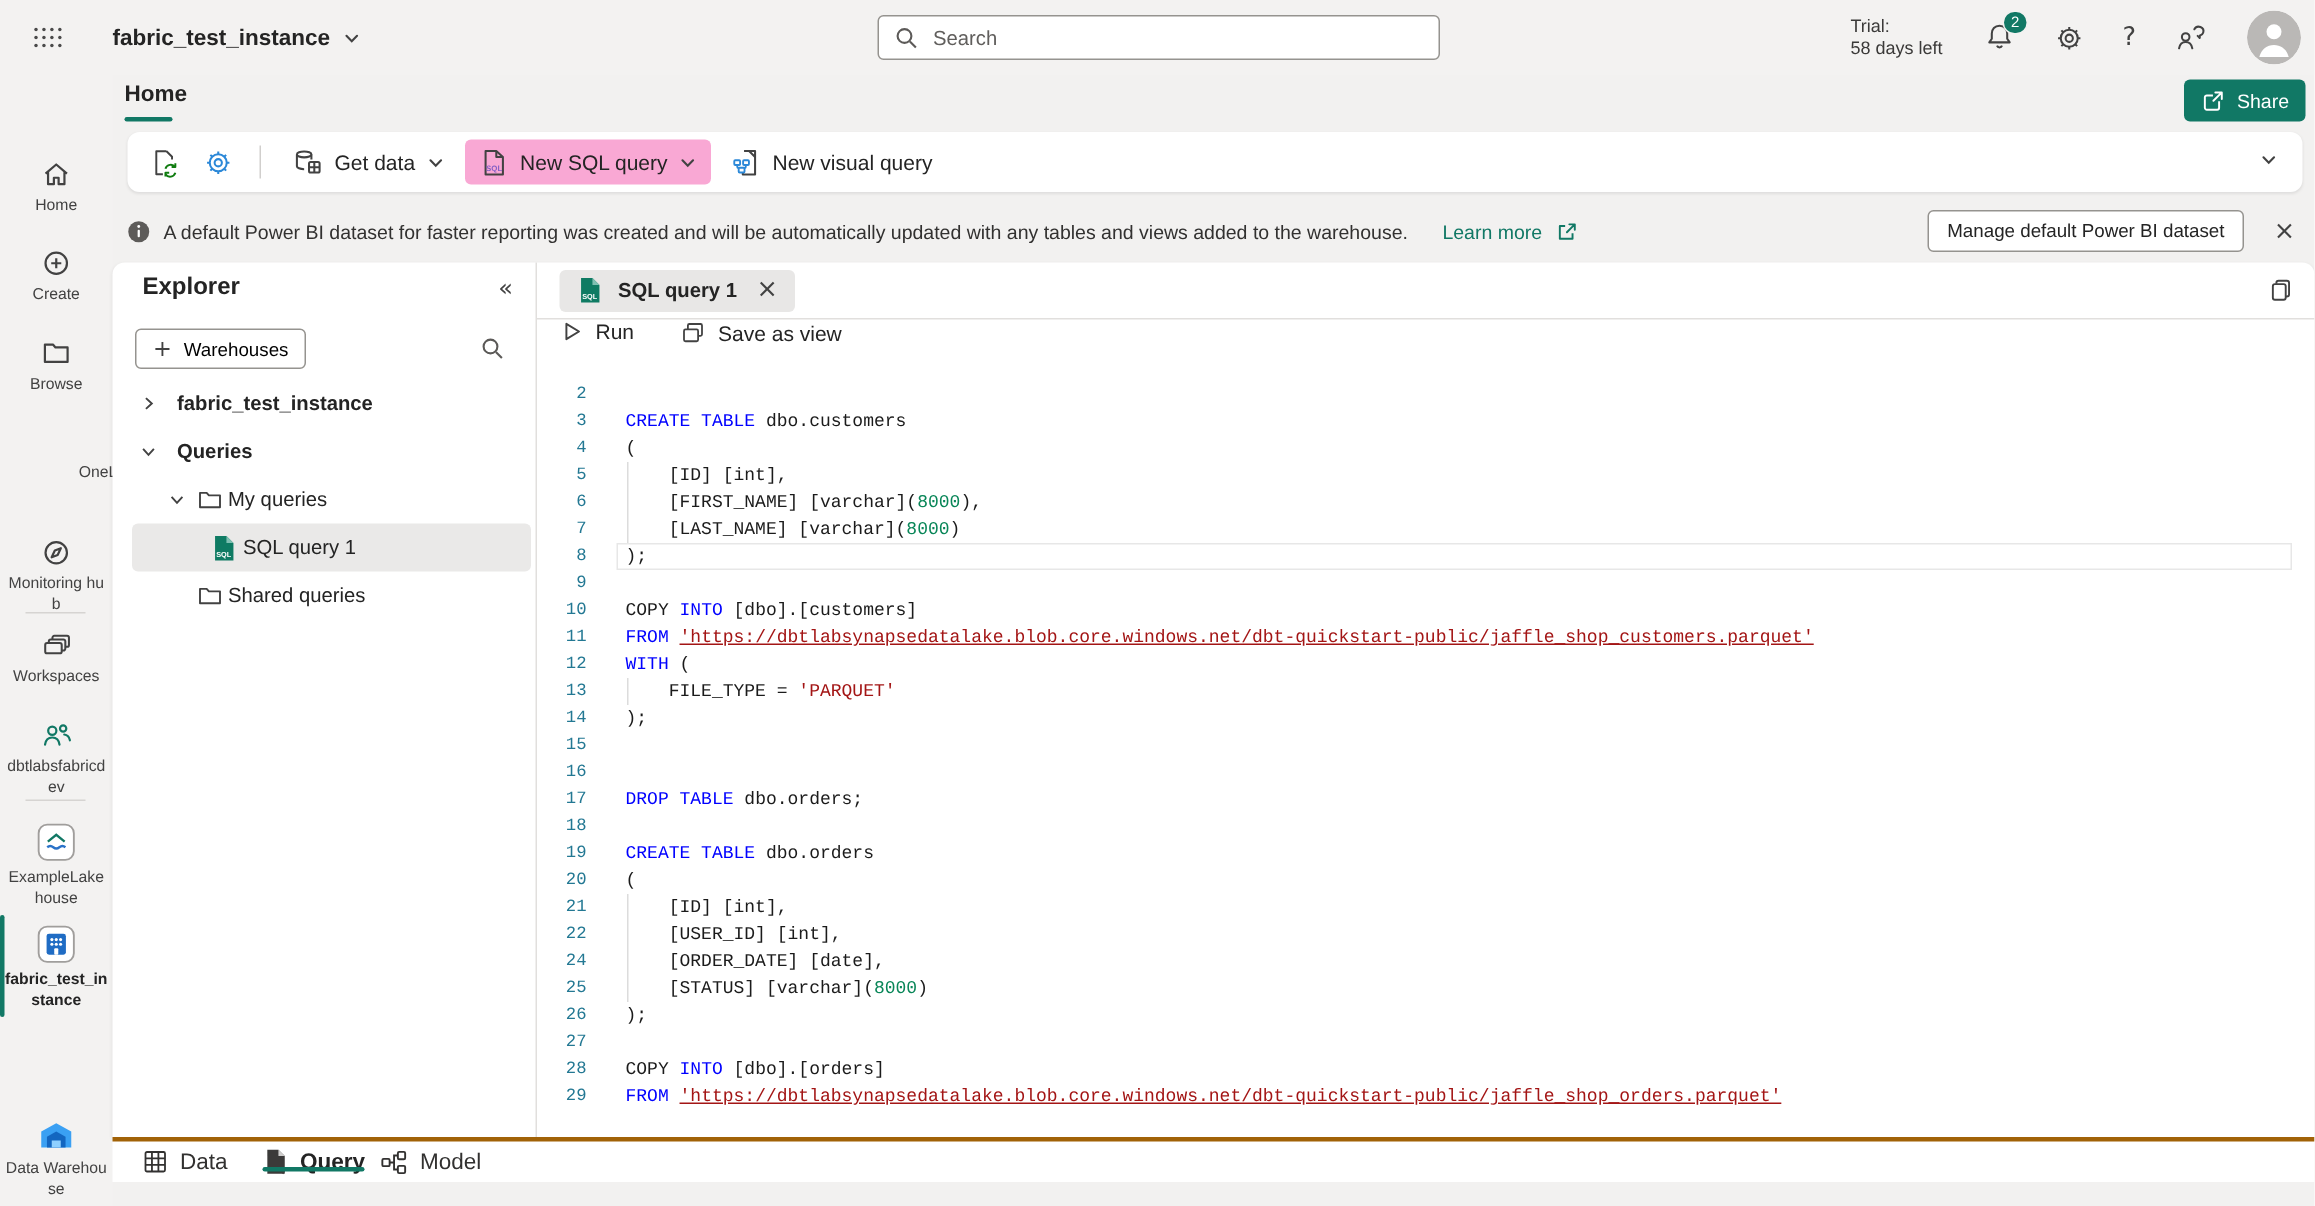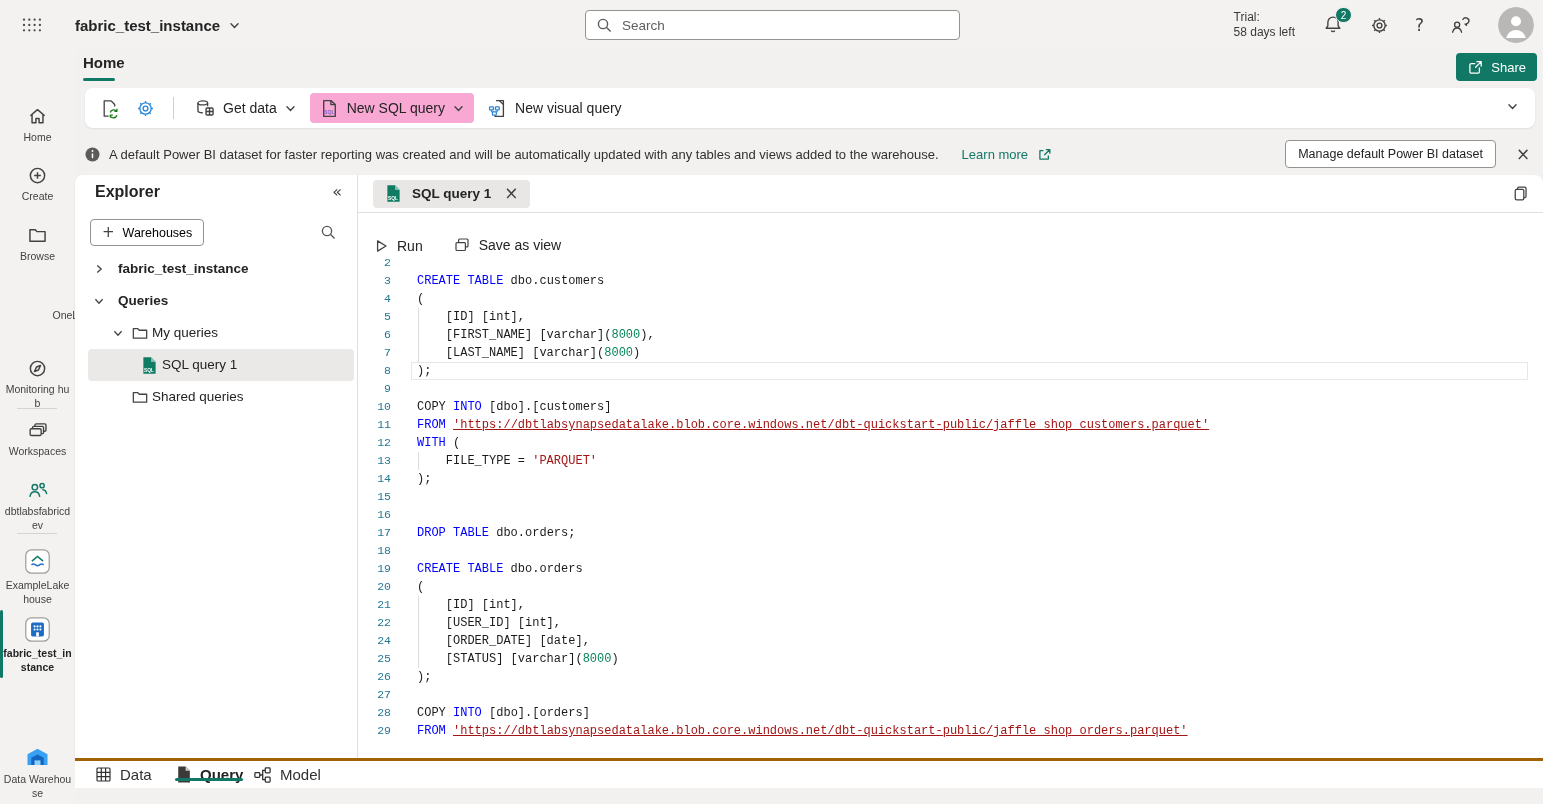--- a/index.html
+++ b/index.html
@@ -69,21 +69,21 @@
   .tree-row.selected::before{content:"";position:absolute;left:13px;right:3px;top:0;bottom:0;background:#eaE9e8;background:#eae9e8;border-radius:4px}
   .tree-row>*{z-index:1}
 
   
   #editor{position:relative;flex:1;min-width:0}
   #tabstrip{height:38px;border-bottom:1px solid #e1dfdd;display:flex;align-items:center;padding-left:15px}
   #query-tab{display:flex;align-items:center;gap:9px;background:#e8e7e6;border-radius:4px;height:28px;padding:0 11px;cursor:pointer}
   #query-tab .t-title{font-size:13.5px;font-weight:700;color:#242424}
   #tab-close{display:flex;cursor:pointer;margin-left:4px}
   #copy-btn{position:absolute;right:14px;top:10px;cursor:pointer}
-  #runbar{height:41px;display:flex;align-items:flex-end;padding-left:15px;gap:30px}
+  #runbar{height:41px;display:flex;align-items:flex-start;padding-left:15px;gap:30px}
   .cmd{display:flex;align-items:center;gap:8px;font-size:14px;color:#242424;cursor:pointer}
 
   
   #code{position:absolute;left:0;top:79px;right:0;bottom:0;overflow:hidden}
   .code-row{display:flex;height:18px;line-height:18px;font-family:"Liberation Mono",monospace;font-size:12px;position:relative;white-space:pre}
   .ln{width:50px;flex:none;text-align:right;padding-right:17px;color:#237893;font-size:11.5px;font-family:"Liberation Mono",monospace}
   .code-text{padding-left:9px}
   .tok-p{color:#1b1b1b}.tok-k{color:#0000ff}.tok-s{color:#a31515}
   .tok-u{color:#a31515;text-decoration:underline}
   .tok-c{color:#008000}.tok-n{color:#098658}

